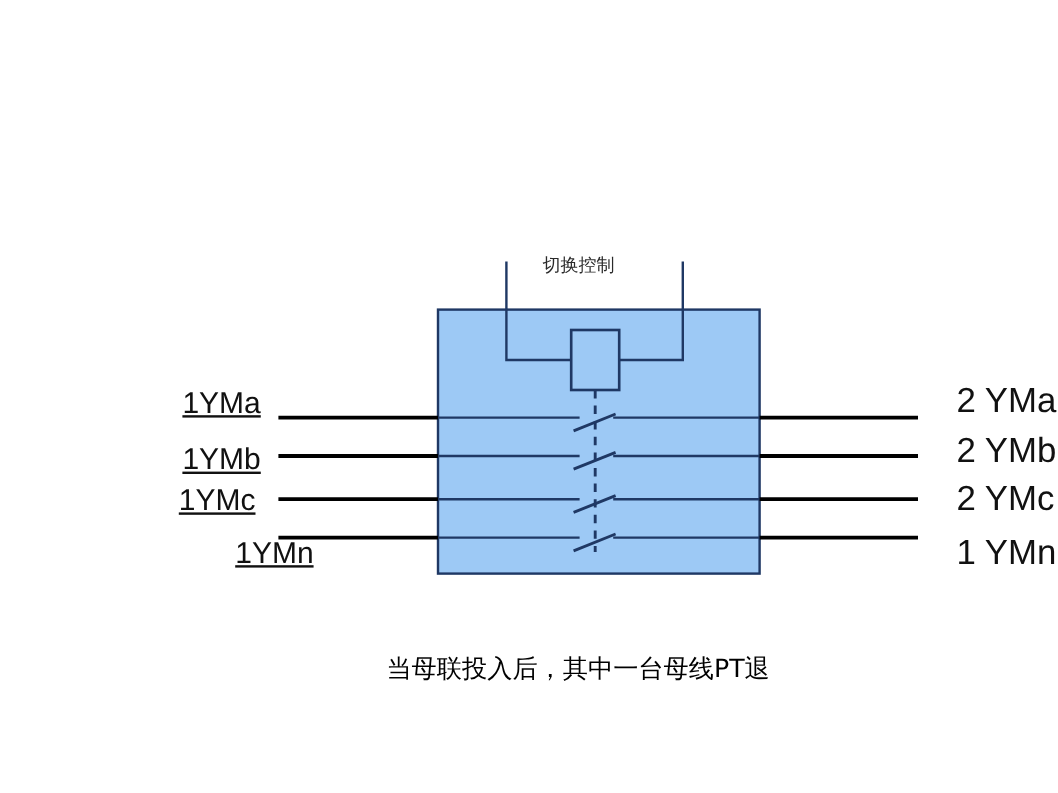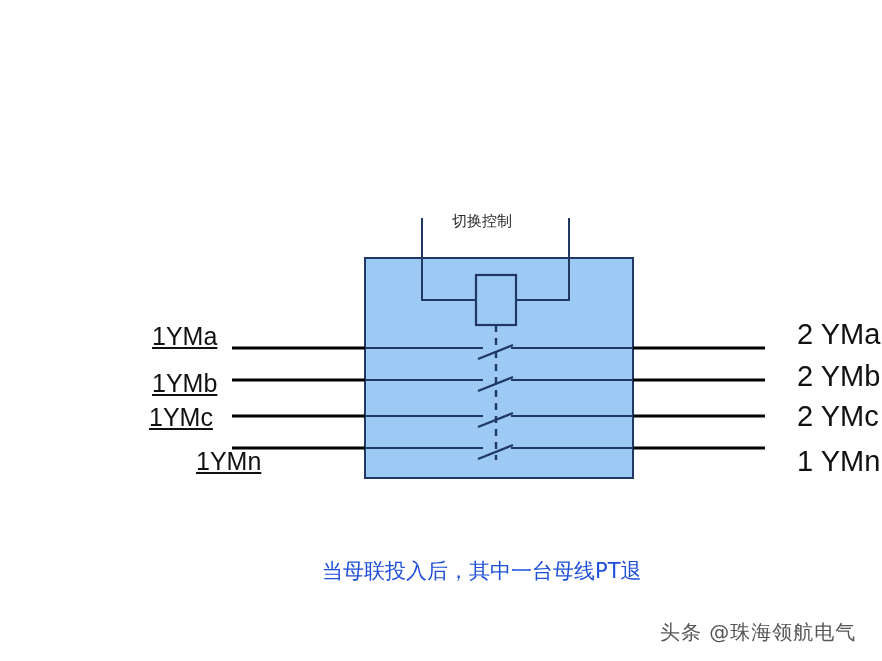--- a/index.html
+++ b/index.html
@@ -56,22 +56,21 @@
     text-align: right;
   }
   .body-text {
     position: absolute;
     left: 322px;
     top: 540px;
     width: 420px;
     font-family: "DejaVu Sans", "Liberation Sans", sans-serif;
     font-size: 21px;
     line-height: 34px;
-    color: #1d4ed8;
-    margin-top: 14px;
+    color: #000000;
   }
   .body-text div {
     white-space: nowrap;
   }
   .watermark {
     position: absolute;
     left: 660px;
     top: 619px;
     font-family: "DejaVu Sans", "Liberation Sans", sans-serif;
     font-size: 20px;
@@ -137,15 +136,14 @@
 
   <div class="right-label" style="left:797px; top:318px;">2 YMa</div>
   <div class="right-label" style="left:797px; top:360px;">2 YMb</div>
   <div class="right-label" style="left:797px; top:400px;">2 YMc</div>
   <div class="right-label" style="left:797px; top:445px;">1 YMn</div>
 
   <div class="body-text">
     <div>当母联投入后，其中一台母线PT退</div>
   </div>
 
-  <div class="watermark">头条 @珠海领航电气</div>
 
 </div>
 
 </body></html>

